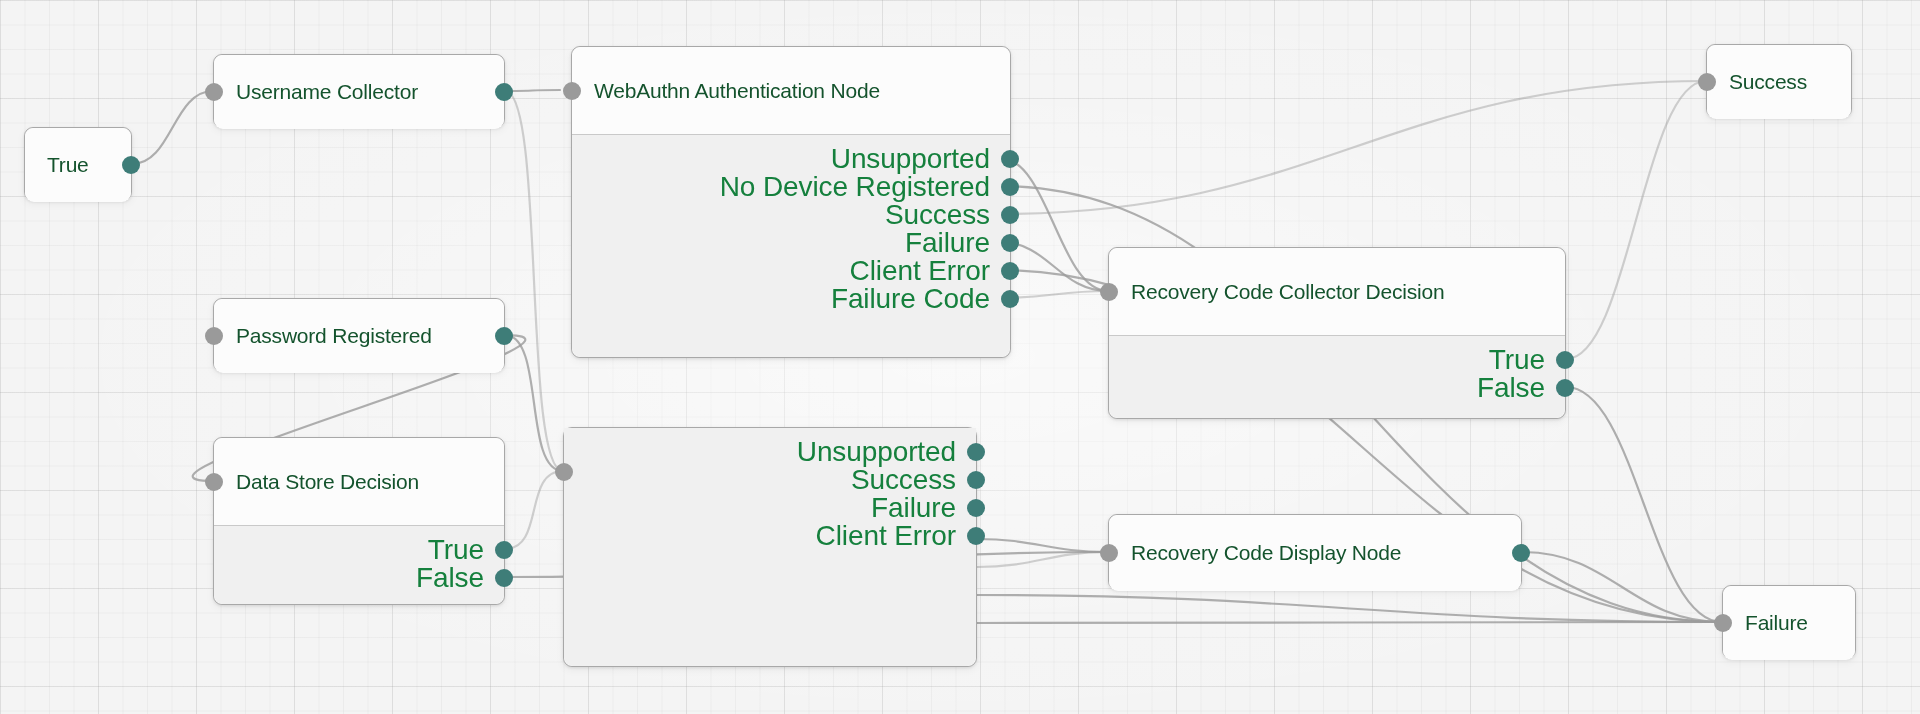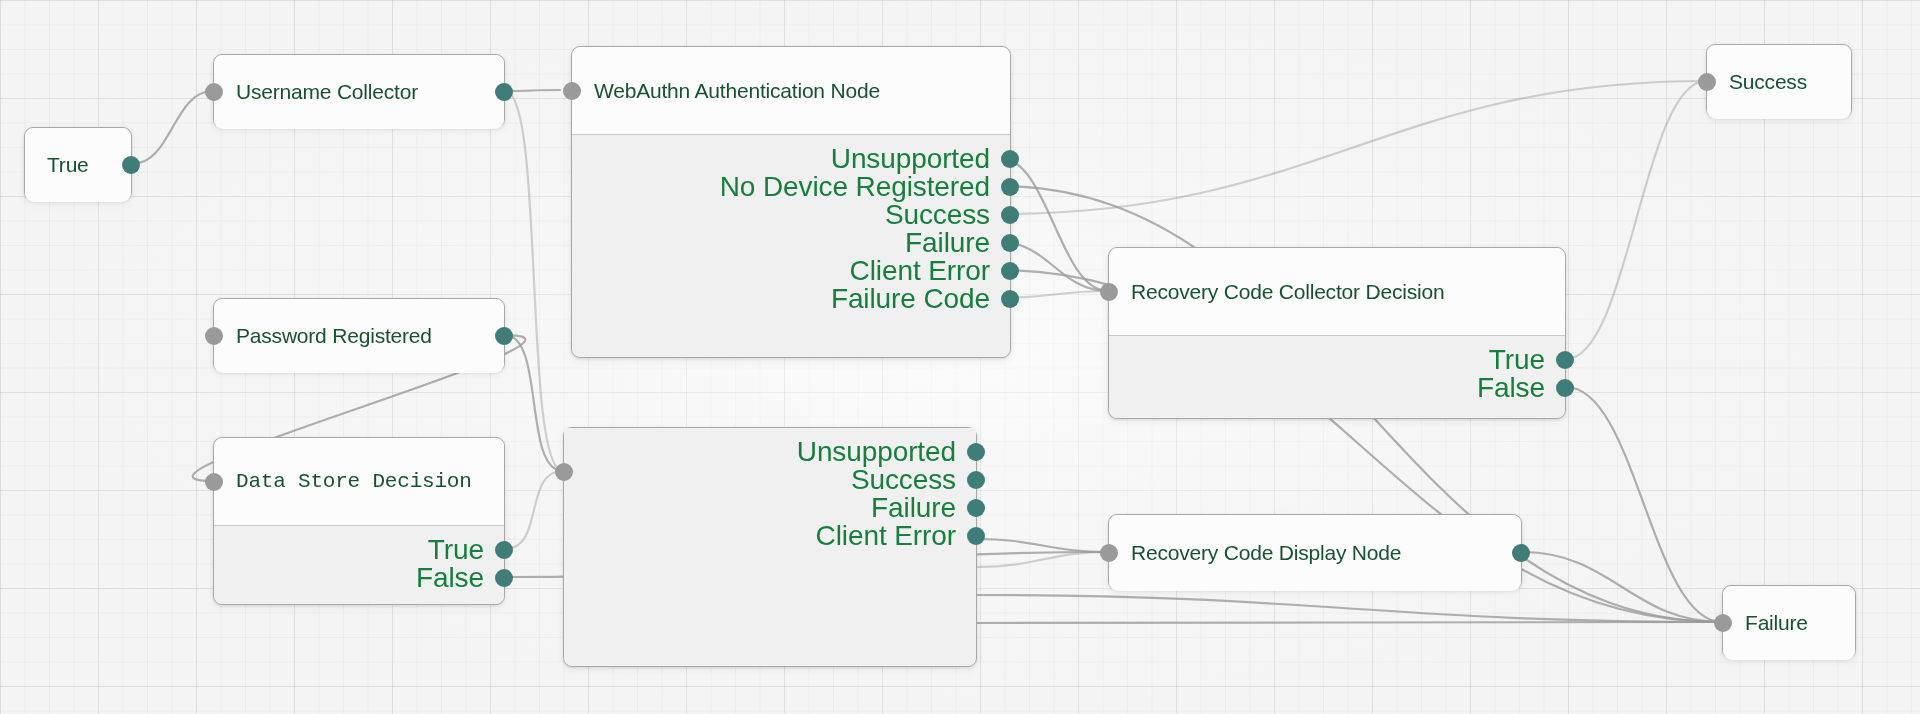--- a/index.html
+++ b/index.html
@@ -159,21 +159,21 @@
             <div class="dot out"></div>
           </div>
         </div>
       </div>
       <div class="node simple" style="left: 213px; top: 298px; width: 292px; height: 74px;">
         <div class="title" style="height: 74px;">Password Registered</div>
         <div class="dot in node-in" style="top: 28px;"></div>
         <div class="dot out node-out" style="top: 28px;"></div>
       </div>
       <div class="node has-body" style="left: 213px; top: 437px; width: 292px; height: 168px;">
-        <div class="title" style="height: 88px; font-family: Liberation Mono, monospace;">Data Store Decision</div>
+        <div class="title" style="height: 88px;">Data Store Decision</div>
         <div class="dot in node-in" style="top: 35px;"></div>
         <div class="body">
           <div class="port-row">
             <span class="port-label">True</span>
             <div class="dot out"></div>
           </div>
           <div class="port-row">
             <span class="port-label">False</span>
             <div class="dot out"></div>
           </div>

